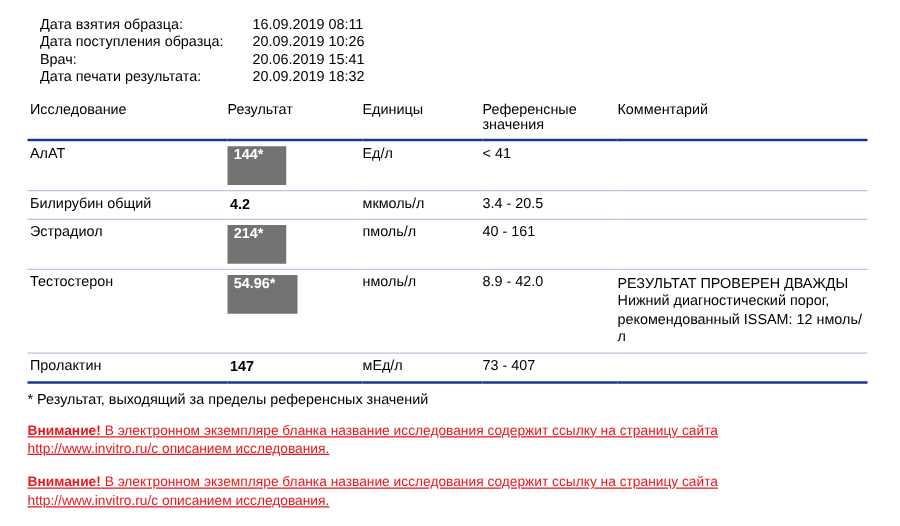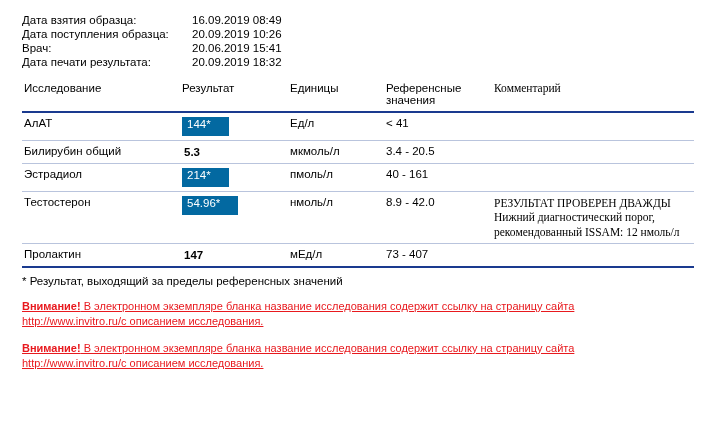--- a/index.html
+++ b/index.html
@@ -17,21 +17,21 @@
   }
   .page {
     position: relative;
     width: 720px;
     height: 421px;
     padding: 0;
   }
 
   
   .meta {
-    margin: 14px 0 0 22px;
+    margin: 14px 0 0 32px;
     border-collapse: collapse;
   }
   .meta td {
     font-size: 11.5px;
     padding: 0 0 2px 0;
     white-space: nowrap;
     vertical-align: top;
   }
   .meta td.label {
     width: 170px;
@@ -64,31 +64,31 @@
     vertical-align: top;
     border-bottom: 1px solid #b9c4dd;
   }
   .results tr.last td {
     border-bottom: 2px solid #1a3a8f;
   }
   .c-name   { width: 158px; padding-left: 2px !important; margin-left: 36px; }
   .c-res    { width: 108px; }
   .c-unit   { width: 96px; }
   .c-ref    { width: 108px; }
-  .c-com    { width: auto; font-family: Liberation Serif, serif; }
+  .c-com    { width: auto; }
 
   .val {
     font-weight: bold;
   }
   .val.flag {
-    background: #0369a1;
+    background: #737373;
     color: #ffffff;
-    padding: 1px 18px 6px 5px;
+    padding: 1px 18px 18px 5px;
     display: inline-block;
-    font-weight: normal;
+    font-weight: bold;
   }
   .val.plain {
     padding: 1px 0 1px 2px;
     display: inline-block;
   }
   .comment-multiline {
     line-height: 1.25;
   }
 
   
@@ -114,21 +114,21 @@
 </style>
 </head>
 <body>
 
 <div class="page">
 
   <table class="meta">
     <tbody>
       <tr>
         <td class="label">Дата взятия образца:</td>
-        <td class="value">16.09.2019 08:49</td>
+        <td class="value">16.09.2019 08:11</td>
       </tr>
       <tr>
         <td class="label">Дата поступления образца:</td>
         <td class="value">20.09.2019 10:26</td>
       </tr>
       <tr>
         <td class="label">Врач:</td>
         <td class="value">20.06.2019 15:41</td>
       </tr>
       <tr>
@@ -154,21 +154,21 @@
     <tbody>
       <tr>
         <td class="c-name">АлАТ</td>
         <td class="c-res"><span class="val flag">144*</span></td>
         <td class="c-unit">Ед/л</td>
         <td class="c-ref">&lt; 41</td>
         <td class="c-com"></td>
       </tr>
       <tr>
         <td class="c-name">Билирубин общий</td>
-        <td class="c-res"><span class="val plain">5.3</span></td>
+        <td class="c-res"><span class="val plain">4.2</span></td>
         <td class="c-unit">мкмоль/л</td>
         <td class="c-ref">3.4 - 20.5</td>
         <td class="c-com"></td>
       </tr>
       <tr>
         <td class="c-name">Эстрадиол</td>
         <td class="c-res"><span class="val flag">214*</span></td>
         <td class="c-unit">пмоль/л</td>
         <td class="c-ref">40 - 161</td>
         <td class="c-com"></td>

